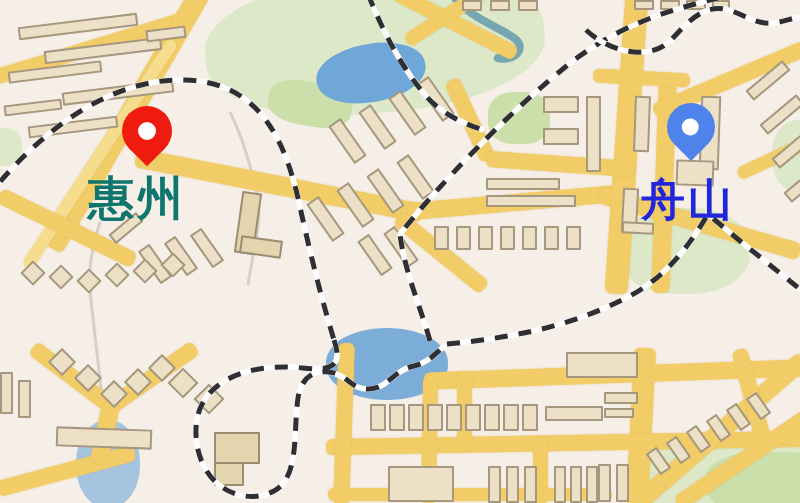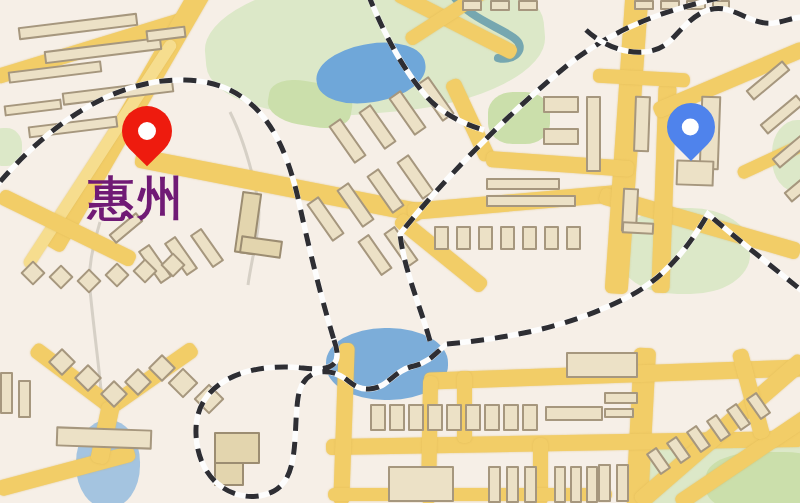--- a/index.html
+++ b/index.html
@@ -225,20 +225,21 @@
       <path d="M 430 341 C 421 308 404 270 400 234 C 438 186 506 114 574 60 C 640 12 692 6 756 -12" class="rd"></path>
       <path d="M 586 30 C 612 54 650 60 670 41 C 684 27 700 5 724 9 C 744 13 753 25 774 23 C 788 21 798 15 808 18" class="rb"></path>
       <path d="M 586 30 C 612 54 650 60 670 41 C 684 27 700 5 724 9 C 744 13 753 25 774 23 C 788 21 798 15 808 18" class="rd"></path>
       <path d="M 368 -6 C 384 34 402 68 426 96 C 440 112 462 124 484 130" class="rb"></path>
       <path d="M 368 -6 C 384 34 402 68 426 96 C 440 112 462 124 484 130" class="rd"></path>
     </svg>
 
   <div class="pin red" style="background: rgb(238, 27, 14);">
     <div class="hole"></div>
   </div>
-  <div class="place-label origin" style="color: #701a75;">惠州</div>
+  <div class="place-label origin" style="color: #0f766e;">惠州</div>
 
   <div class="pin blue" style="background: rgb(79, 131, 236);">
     <div class="hole"></div>
   </div>
+  <div class="place-label dest" style="color: rgb(33, 38, 220);">舟山</div>
 
 
 </div>
 
 </body></html>

